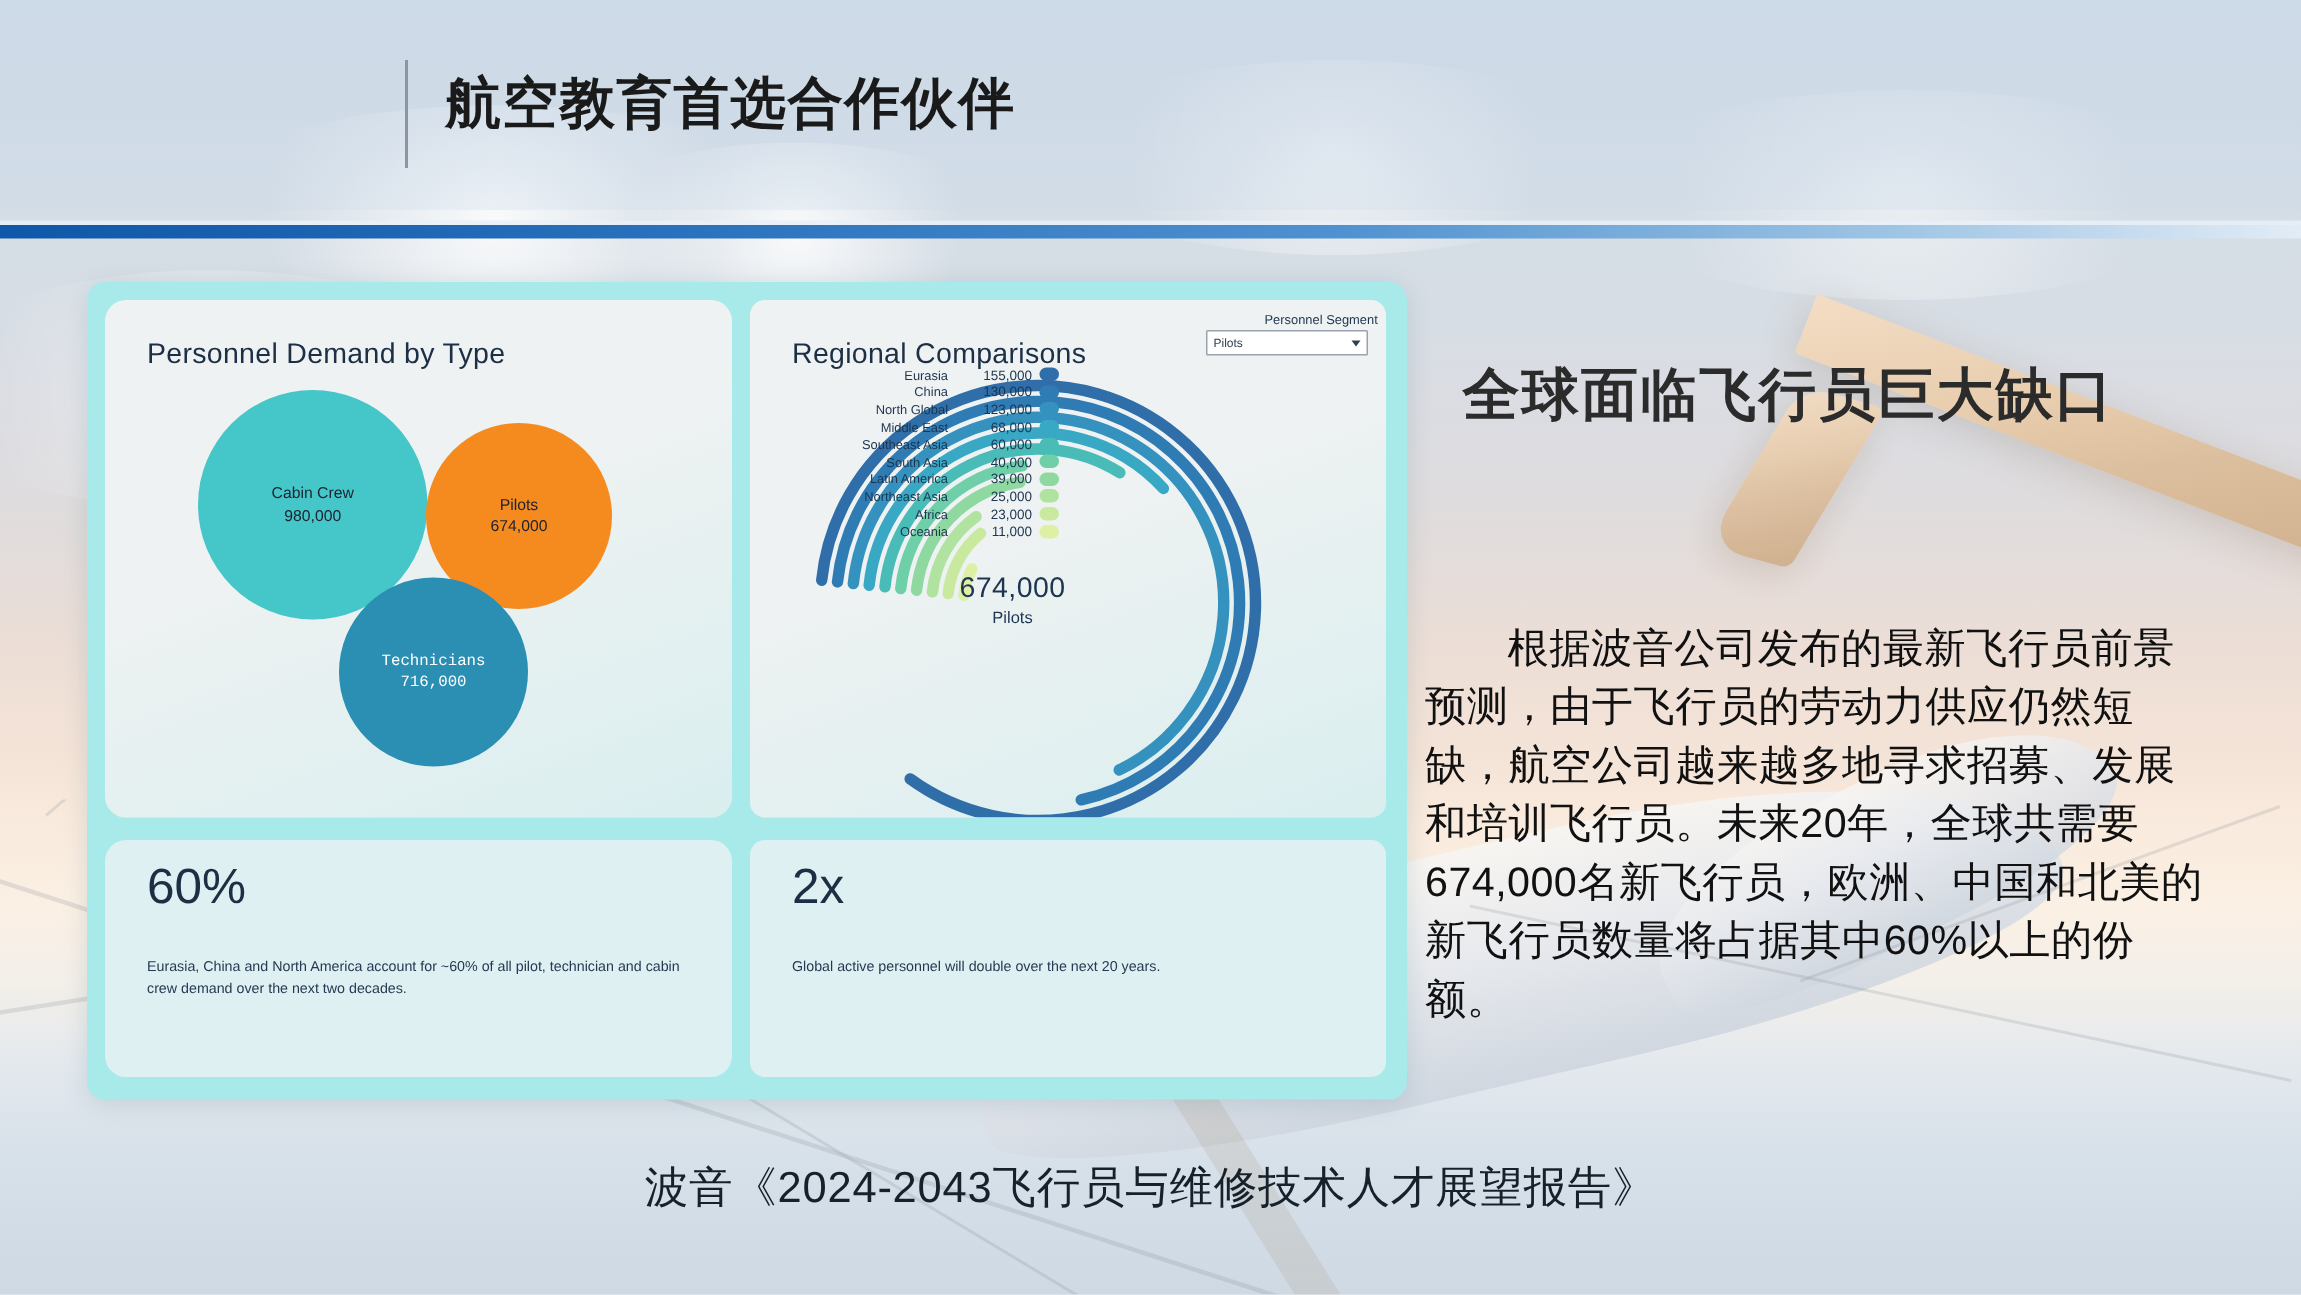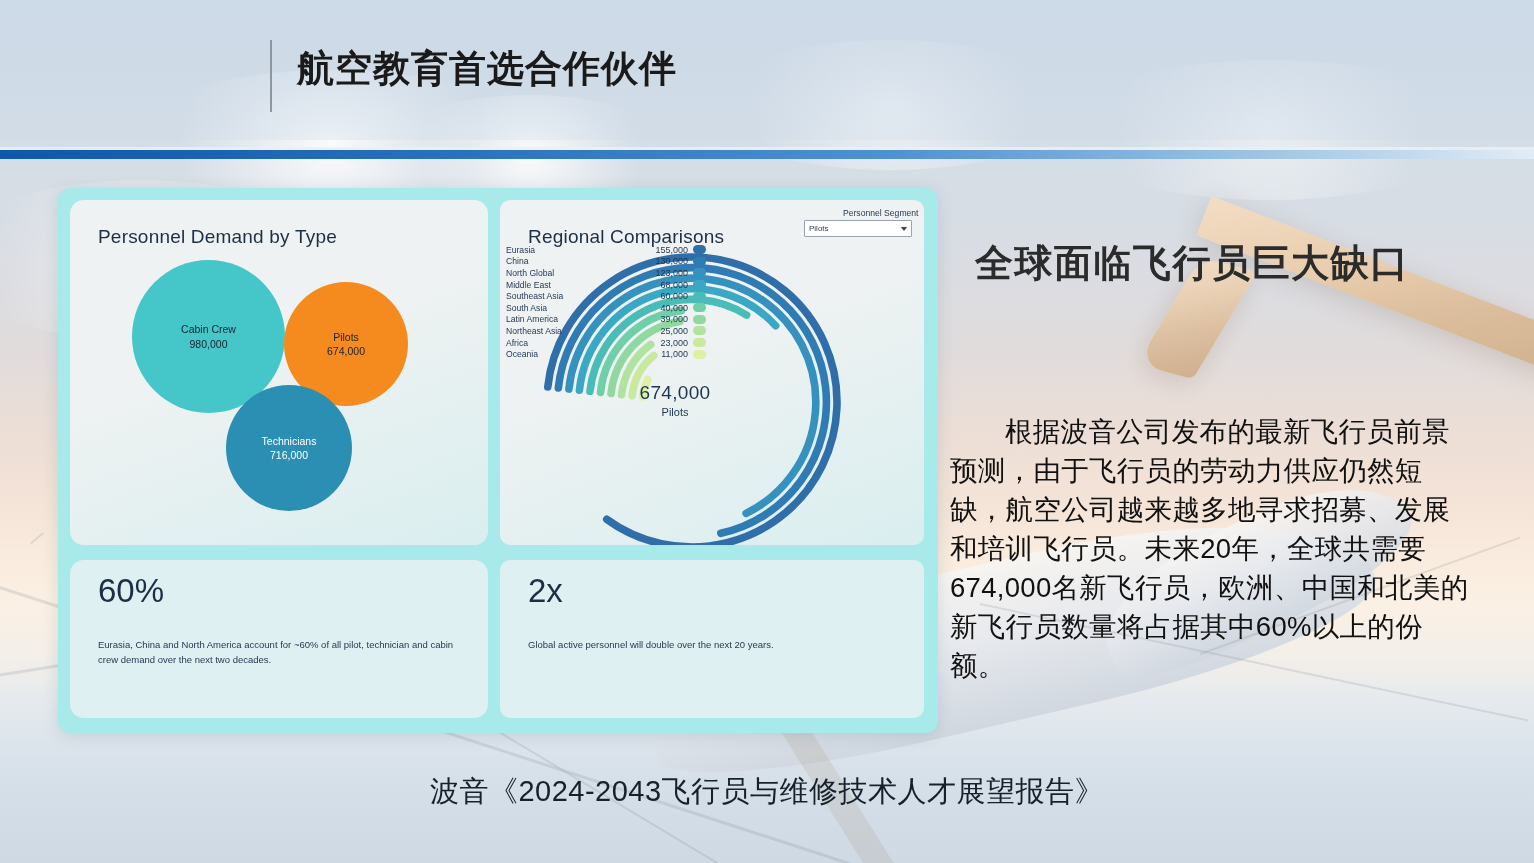--- a/index.html
+++ b/index.html
@@ -86,27 +86,27 @@
   }
 
   
   .bubbles{position:absolute;left:0;top:50px;width:332px;height:290px;}
   .bub{position:absolute;border-radius:50%;display:flex;flex-direction:column;
        align-items:center;justify-content:center;color:#1d2230;
        font-size:10.5px;line-height:1.35;text-align:center;}
   .bub span{display:block;}
   .bub.cabin{left:62px;top:10px;width:153px;height:153px;background:#45c6c8;}
   .bub.pilots{left:214px;top:32px;width:124px;height:124px;background:#f58b1f;}
-  .bub.tech{left:156px;top:135px;width:126px;height:126px;background:#2b8eb3;color:#fff;}
+  .bub.tech{left:156px;top:135px;width:126px;height:126px;background:#2b8eb3;color:#fff;font-family:Liberation Mono, monospace;}
 
   
   .radial{position:absolute;left:0;top:34px;width:424px;height:311px;}
   .reg-table{position:absolute;left:6px;top:10px;width:200px;}
   .reg-row{display:flex;align-items:center;height:11.6px;}
-  .reg-name{flex:1;text-align:left;font-size:8.6px;color:#1d3550;white-space:nowrap;}
+  .reg-name{flex:1;text-align:right;font-size:8.6px;color:#1d3550;white-space:nowrap;}
   .reg-val{width:50px;text-align:right;font-size:9px;color:#1d3550;
     font-family:"Liberation Sans",sans-serif;margin-left:6px;}
   .reg-swatch{width:13px;height:9px;border-radius:5px;margin-left:5px;flex:none;}
   .radial-center{
     position:absolute;left:105px;top:148px;width:140px;text-align:center;
   }
   .radial-center .big{font-size:19px;color:#1d3550;letter-spacing:.3px;}
   .radial-center .sub{font-size:11px;color:#1d3550;margin-top:2px;}
 
   .selector{position:absolute;right:12px;top:8px;width:108px;}

